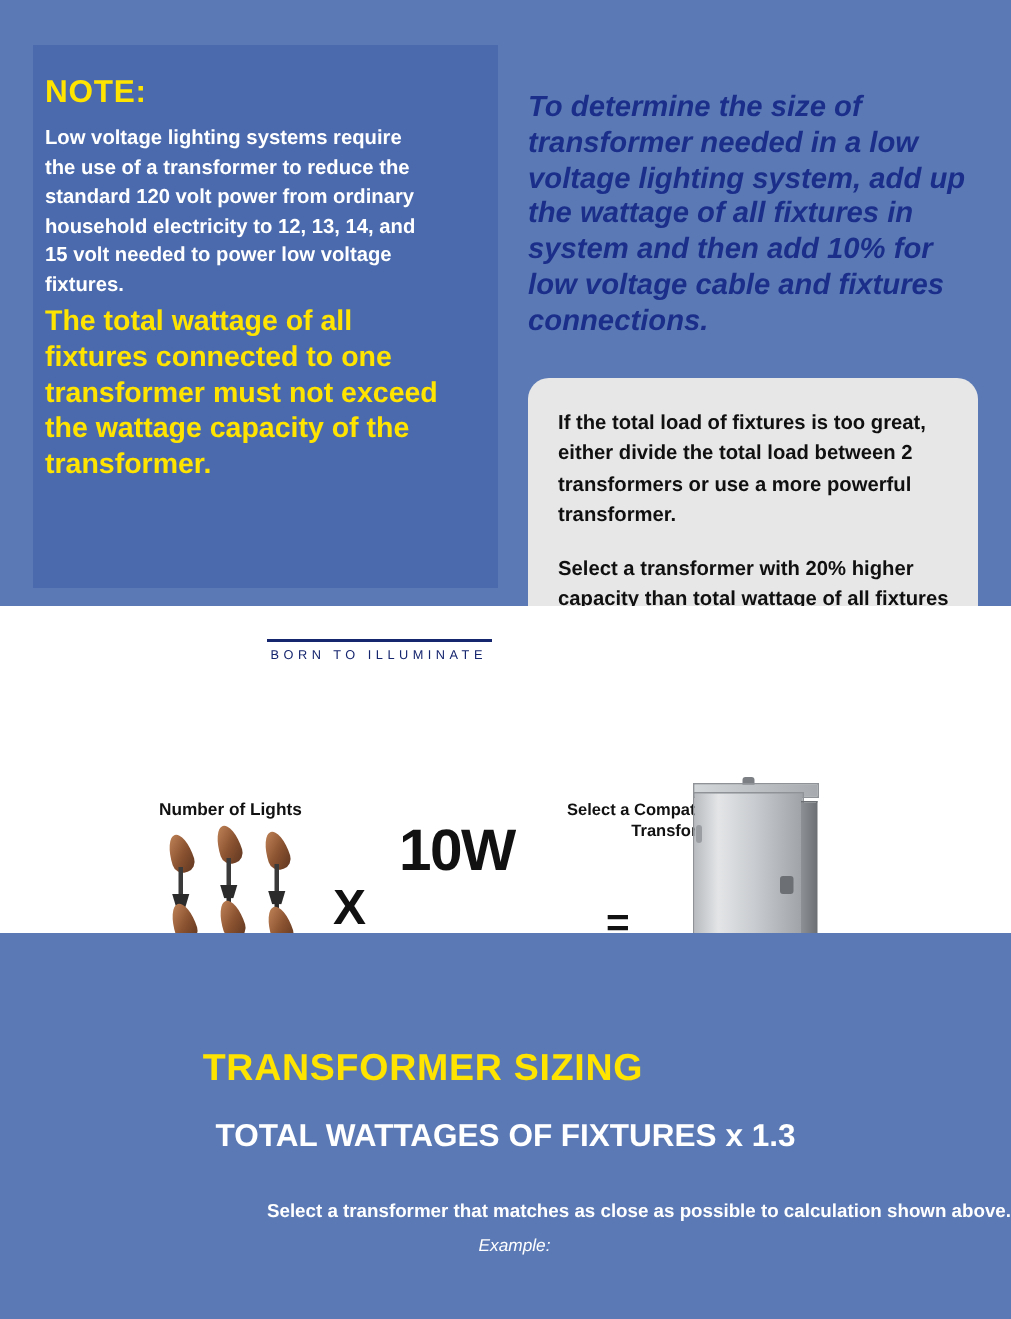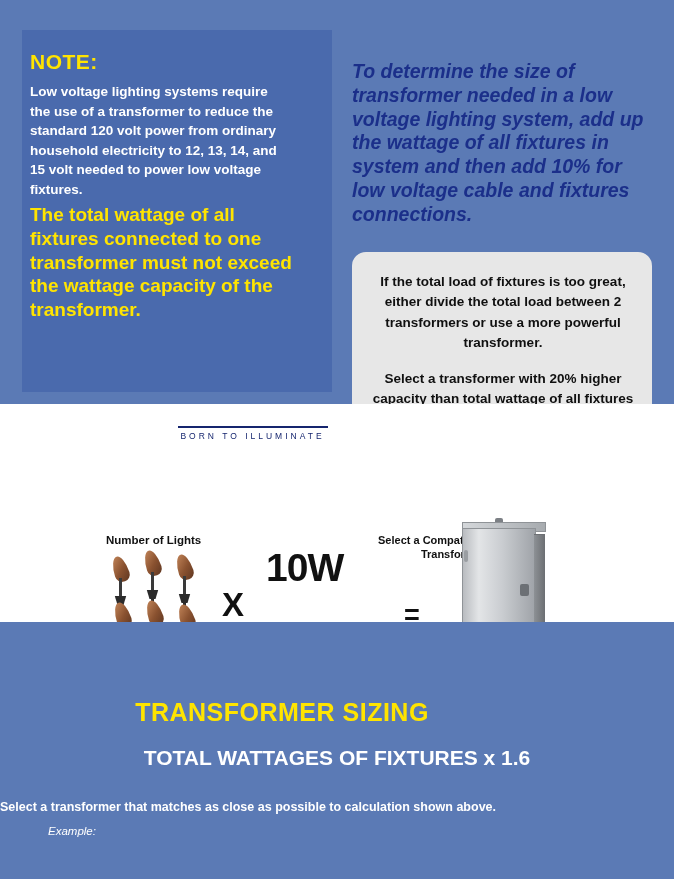--- a/index.html
+++ b/index.html
@@ -80,21 +80,20 @@
     border-top-right-radius: 14px;
   }
   .gray-text {
     position: absolute;
     left: 372px; top: 272px;
     width: 262px;
     color: #101010;
     font-size: 13.5px;
     font-weight: bold;
     line-height: 1.5;
-    text-align: center;
   }
   .gray-text p { margin: 0 0 16px 0; }
 
   
   .white-band {
     position: absolute;
     left: 0; top: 404px;
     width: 674px; height: 218px;
     background: #ffffff;
   }
@@ -302,33 +301,34 @@
     text-align: center;
     color: #ffffff;
     font-size: 21px;
     font-weight: bold;
     line-height: 1.3;
   }
   .bottom-note {
     position: absolute;
     left: 0; top: 800px;
     width: 674px;
-    text-align: left;
+    text-align: right;
     color: #ffffff;
     font-size: 12.5px;
     font-weight: bold;
   }
   .bottom-example {
     position: absolute;
     left: 48px; top: 824px;
     width: 590px;
     color: #ffffff;
     font-size: 11.5px;
     font-style: italic;
     line-height: 1.35;
+    text-align: center;
   }
 </style>
 </head>
 <body>
 
 <div class="top-band"></div>
 
 <div class="note-card"></div>
 <div class="note-title">NOTE:</div>
 <div class="note-body">Low voltage lighting systems require the use of a transformer to reduce the standard 120 volt power from ordinary household electricity to 12, 13, 14, and 15 volt needed to power low voltage fixtures.</div>
@@ -406,18 +406,18 @@
   <div class="tf-hinge" style="top:110px;"></div>
   <div class="tf-lock"></div>
   <div class="tf-vent" style="top:122px;"></div>
   <div class="tf-vent" style="top:128px;"></div>
   <div class="tf-vent" style="top:134px;"></div>
 </div>
 
 <div class="bottom-band"></div>
 <div class="bottom-title">TRANSFORMER SIZING</div>
 <div class="bottom-formula">
-  <div>TOTAL WATTAGES OF FIXTURES x 1.6</div>
+  <div>TOTAL WATTAGES OF FIXTURES x 1.3</div>
 </div>
 <div class="bottom-note">Select a transformer that matches as close as possible to calculation shown above.</div>
 <div class="bottom-example">
   <div>Example:</div>
 </div>
 
 </body></html>

